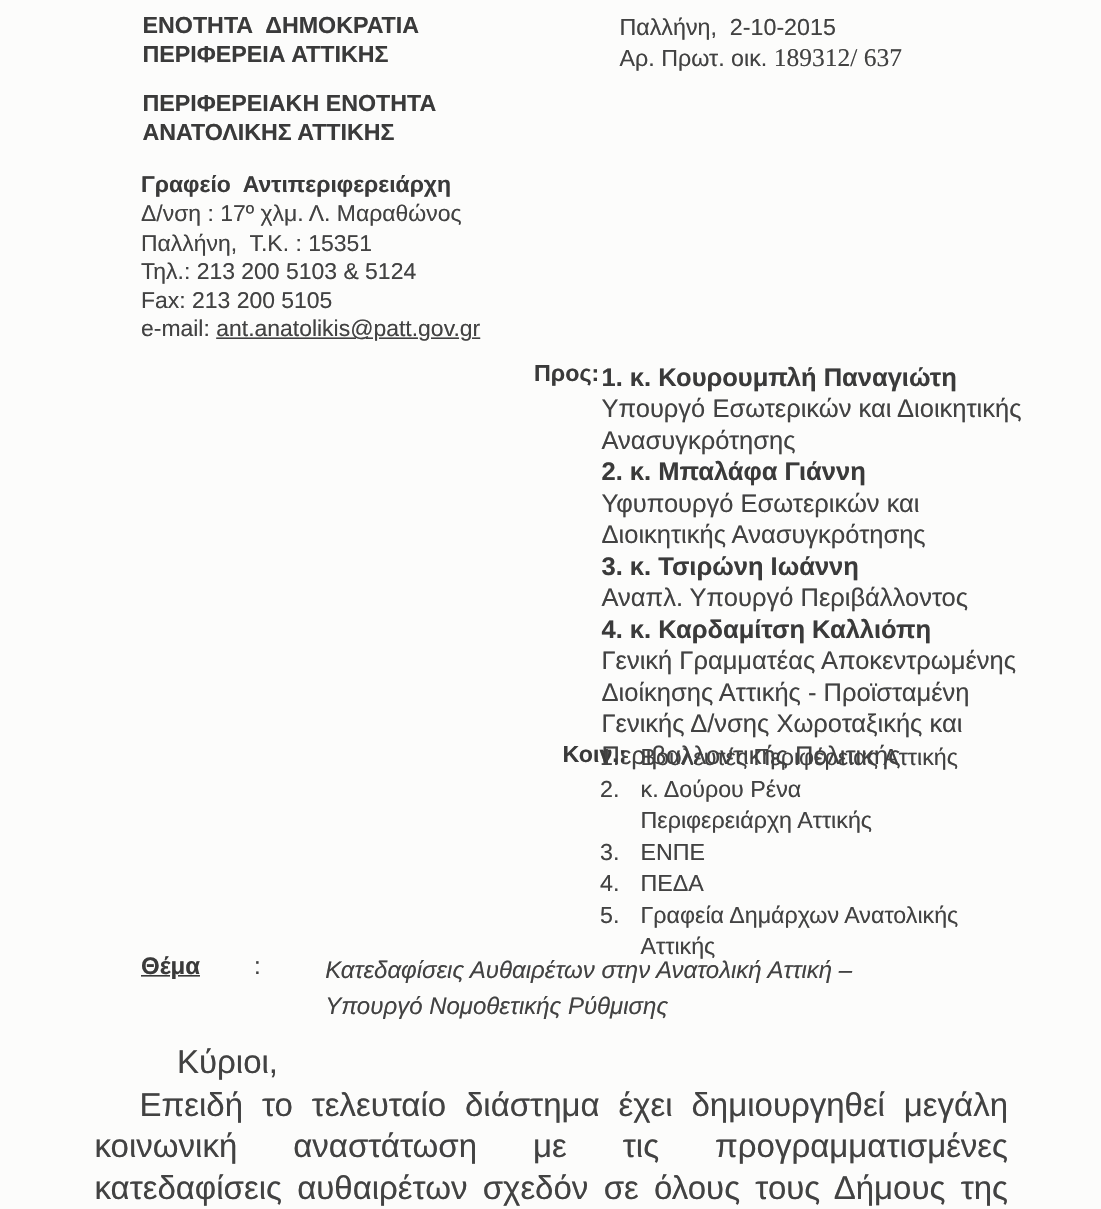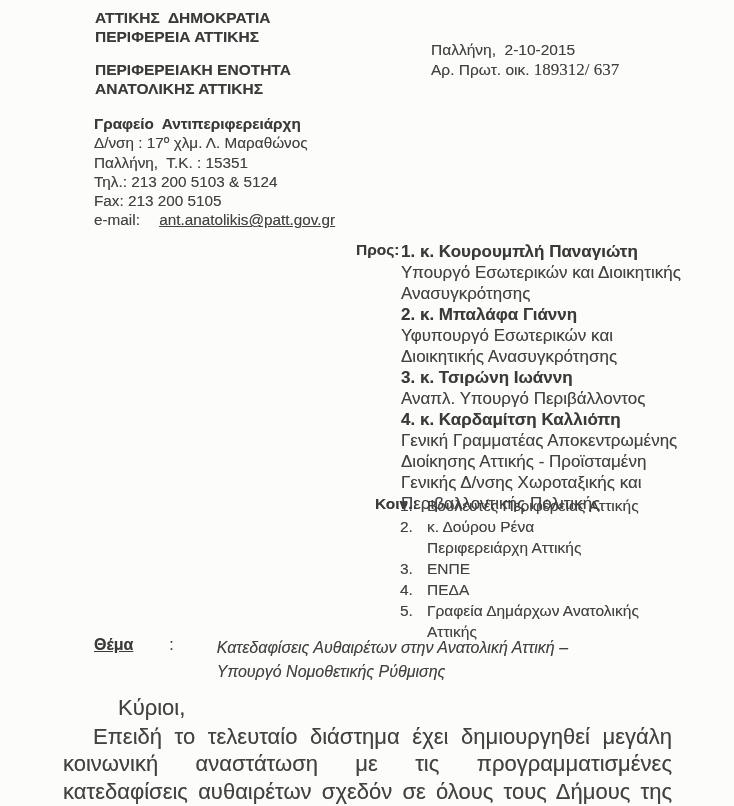--- a/index.html
+++ b/index.html
@@ -13,24 +13,24 @@
     overflow:hidden;
     text-shadow:0 0 .4px rgba(70,70,70,.45);
   }
   .b{font-weight:700;color:#3a3a3a;}
   .prewrap{white-space:pre-wrap;}
 
   
   .hl-grp1{position:absolute;left:95px;top:8px;font-size:15.5px;line-height:19px;}
   .hl-grp2{position:absolute;left:95px;top:60px;font-size:15.5px;line-height:19px;}
   .hl-grp3{position:absolute;left:94px;top:114px;font-size:15.3px;line-height:19.3px;}
-  .email-link{text-decoration:underline;margin-left:15px;}
+  .email-link{text-decoration:underline;}
 
   
-  .hr{position:absolute;left:431px;top:9px;font-size:15.5px;line-height:20px;margin-top:31px;}
+  .hr{position:absolute;left:413px;top:9px;font-size:15.5px;line-height:20px;}
   .proto-num{font-family:"Liberation Serif",serif;font-size:17px;}
 
   
   .to-label{position:absolute;left:356px;top:241px;font-size:15.5px;}
   .to-lines{position:absolute;left:401px;top:241px;font-size:17px;line-height:21px;width:300px;}
 
   
   .cc-label{position:absolute;left:347px;top:495px;font-size:15.5px;margin-left:28px;}
   .cc-rows{position:absolute;left:400px;top:495px;font-size:15.5px;line-height:21px;width:310px;}
   .cc-row{display:flex;}
@@ -46,21 +46,21 @@
   .letter-body{position:absolute;left:63px;top:694px;width:609px;font-size:22px;line-height:27.6px;}
   .salutation{margin-left:55px;}
   .paragraph{text-align:justify;text-indent:30px;margin-top:1px;word-spacing:1px;}
 </style>
 </head>
 <body>
 
 <div class="doc">
 
   <div class="hl-grp1">
-    <div class="b prewrap">ΑΤΤΙΚΗΣ  ΔΗΜΟΚΡΑΤΙΑ</div>
+    <div class="b prewrap">ΕΝΟΤΗΤΑ  ΔΗΜΟΚΡΑΤΙΑ</div>
     <div class="b prewrap">ΠΕΡΙΦΕΡΕΙΑ ΑΤΤΙΚΗΣ</div>
   </div>
   <div class="hl-grp2">
     <div class="b prewrap">ΠΕΡΙΦΕΡΕΙΑΚΗ ΕΝΟΤΗΤΑ</div>
     <div class="b prewrap">ΑΝΑΤΟΛΙΚΗΣ ΑΤΤΙΚΗΣ</div>
   </div>
   <div class="hl-grp3">
     <div class="b prewrap">Γραφείο  Αντιπεριφερειάρχη</div>
     <div class="prewrap">Δ/νση : 17º χλμ. Λ. Μαραθώνος</div>
     <div class="prewrap">Παλλήνη,  Τ.Κ. : 15351</div>

